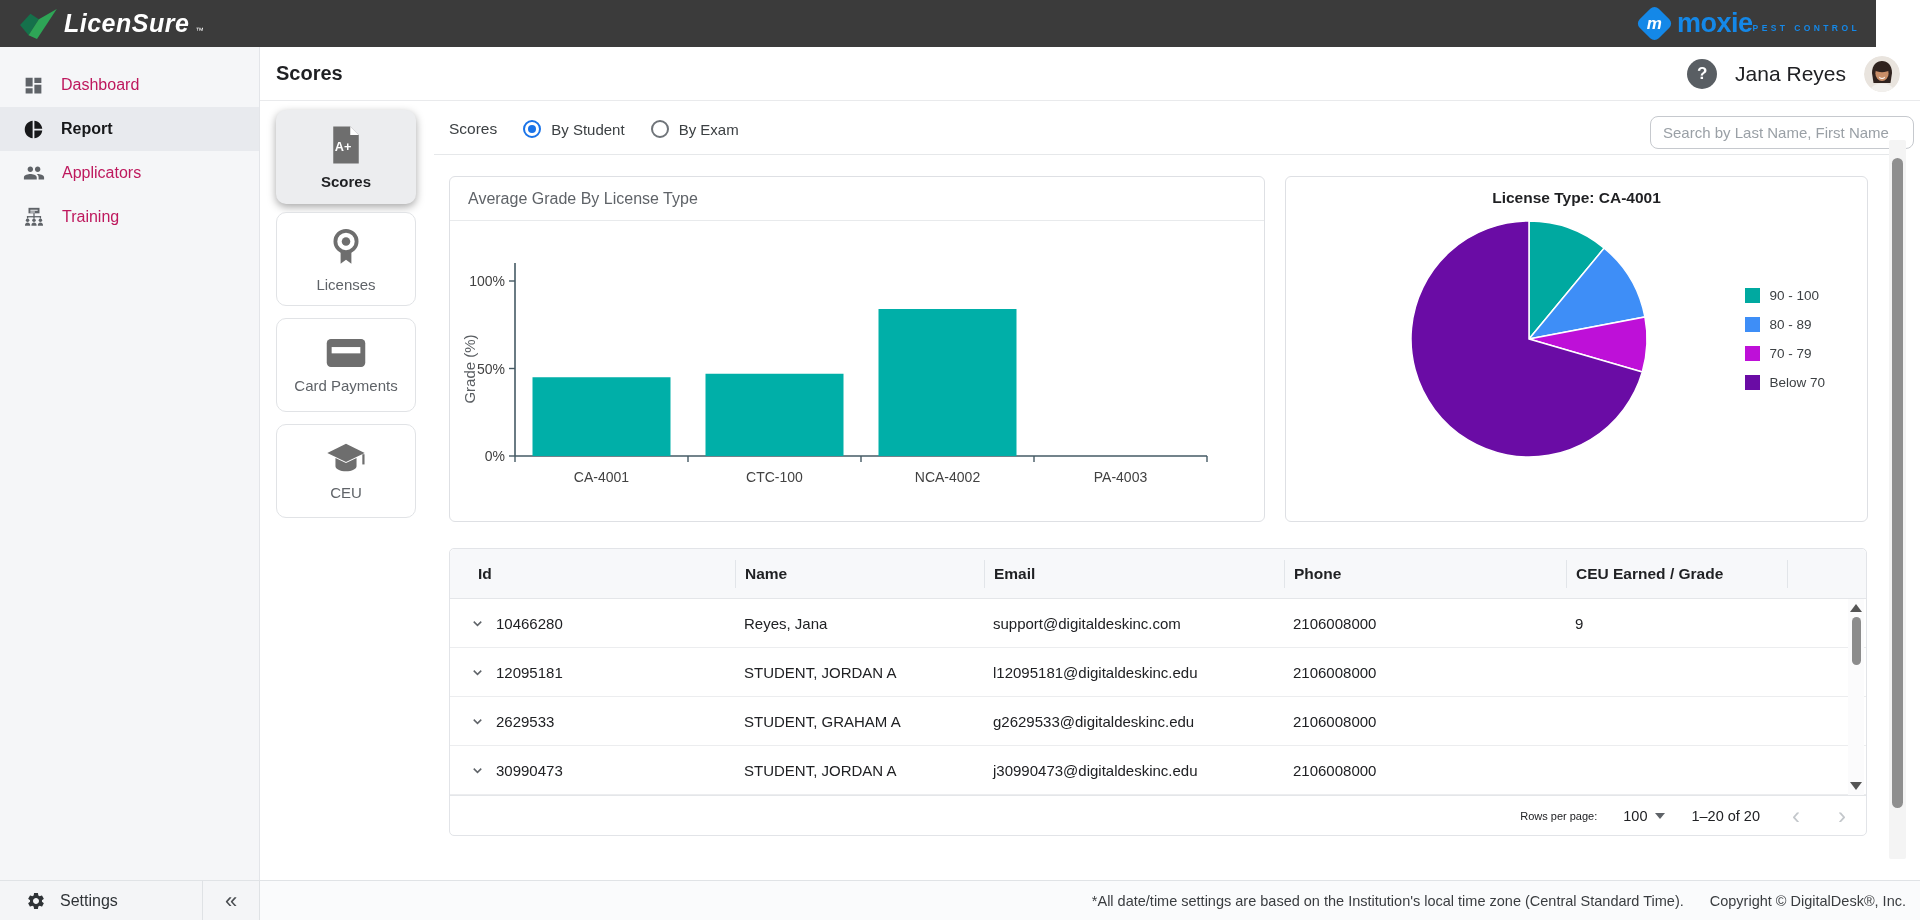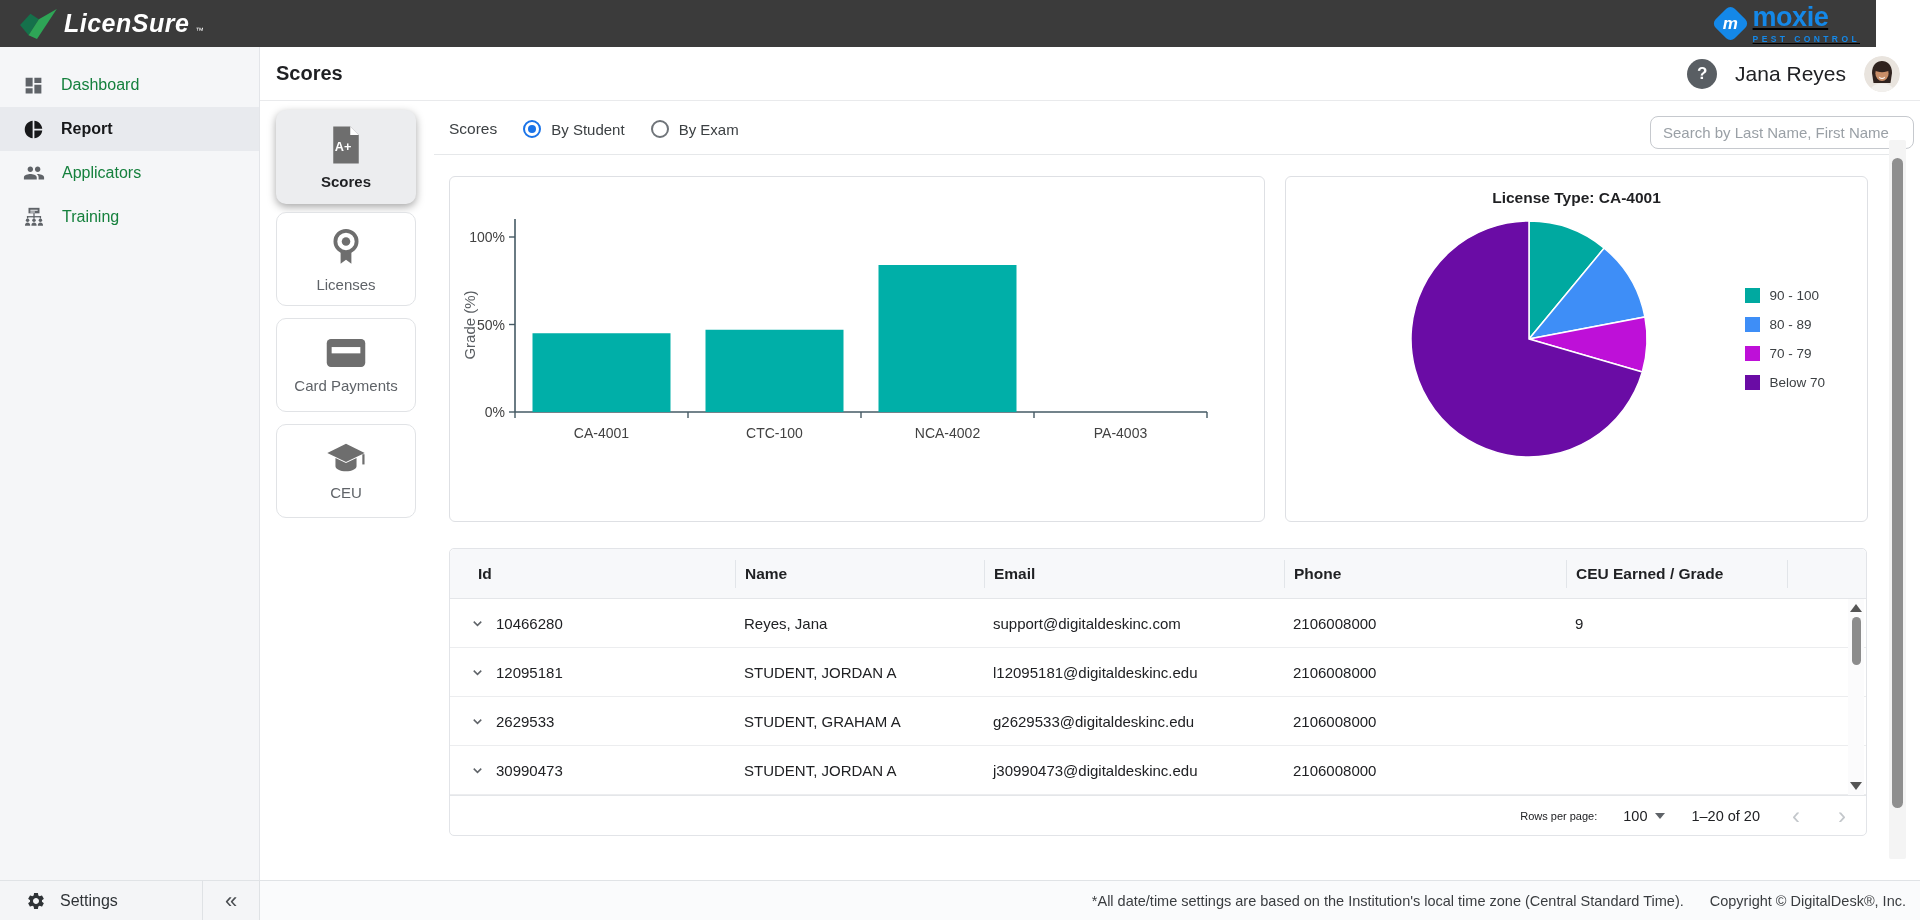--- a/index.html
+++ b/index.html
@@ -9,27 +9,27 @@
   
   #topbar { position:absolute; left:0; top:0; width:1876px; height:47px; background:#3B3B3B;
             display:flex; align-items:center; justify-content:space-between; padding:0 16px; }
   .brand { display:flex; align-items:center; gap:6px; }
   .brand-text { color:#fff; font-size:25px; font-weight:700; font-style:italic; letter-spacing:.5px; }
   .brand-tm { color:#fff; font-size:8px; align-self:flex-end; margin-bottom:5px; }
   .moxie { display:flex; align-items:center; gap:9px; }
   .moxie-diamond { width:27px; height:27px; background:#1488E8; transform:rotate(45deg); border-radius:6px;
                    display:flex; align-items:center; justify-content:center; }
   .moxie-diamond span { transform:rotate(-45deg); color:#fff; font-weight:800; font-size:17px; font-style:italic; }
-  .moxie-words { display:flex; flex-direction:column; line-height:1;text-decoration:underline; }
+  .moxie-words { display:flex; flex-direction:row; line-height:1; }
   .moxie-name { color:#1488E8; font-size:27px; font-weight:800; letter-spacing:-.5px; }
-  .moxie-tag { color:#1488E8; font-size:8.5px; font-weight:700; letter-spacing:3.4px; margin-top:4px; }
+  .moxie-tag { color:#1488E8; font-size:8.5px; font-weight:700; letter-spacing:3.4px; margin-top:14px; }
 
   
   #sidebar { position:absolute; left:0; top:47px; width:260px; height:833px; background:#F5F6F8; border-right:1px solid #E3E5E9; }
-  .nav-item { display:flex; align-items:center; gap:17px; height:44px; padding-left:23px; color:#15803d; font-size:16px; cursor:pointer; }
+  .nav-item { display:flex; align-items:center; gap:17px; height:44px; padding-left:23px; color:#be185d; font-size:16px; cursor:pointer; }
   .nav-item svg { color:#5F6368; flex:0 0 auto; }
   .nav-item.active { background:#E8EAEE; color:#17181A; font-weight:700; }
   .nav-item.active svg { color:#17181A; }
   #nav-list { padding-top:16px; }
 
   
   #bottombar { position:absolute; left:0; top:880px; width:1920px; height:27px; }
   .bb-settings { position:absolute; left:0; top:0; width:202px; height:40px; background:#F4F5F7; border-top:1px solid #E0E3E6;
                  display:flex; align-items:center; gap:14px; padding-left:26px; color:#2F3337; font-size:16px; cursor:pointer; }
   .bb-collapse { position:absolute; left:202px; top:0; width:58px; height:40px; background:#F4F5F7; border-top:1px solid #E0E3E6;
@@ -271,20 +271,21 @@
         <span class="radio-label">By Student</span>
       </div>
       <div class="radio-opt">
         <span class="radio-circle"></span>
         <span class="radio-label">By Exam</span>
       </div>
     </div>
     <input id="search-input" type="text" placeholder="Search by Last Name, First Name" style="">
 
     <div class="card" id="bar-card">
+      <div class="card-title">Average Grade By License Type</div>
       <div class="card-body">
         <svg id="bar-svg" width="814" height="300" viewBox="0 0 814 300">
             <text x="25" y="148" text-anchor="middle" transform="rotate(-90 25 148)" font-size="15" fill="#5A5E62" font-family="Liberation Sans, sans-serif">Grade (%)</text>
             <line x1="65" y1="42" x2="65" y2="235" stroke="#455A64" stroke-width="1.6"></line>
             <line x1="65" y1="235" x2="757" y2="235" stroke="#455A64" stroke-width="1.6"></line>
             <line x1="59" y1="235" x2="65" y2="235" stroke="#455A64" stroke-width="1.4"></line>
             <text x="55" y="240" text-anchor="end" font-size="14" fill="#424242" font-family="Liberation Sans, sans-serif">0%</text>
             <line x1="59" y1="147.5" x2="65" y2="147.5" stroke="#455A64" stroke-width="1.4"></line>
             <text x="55" y="152.5" text-anchor="end" font-size="14" fill="#424242" font-family="Liberation Sans, sans-serif">50%</text>
             <line x1="59" y1="60" x2="65" y2="60" stroke="#455A64" stroke-width="1.4"></line>

